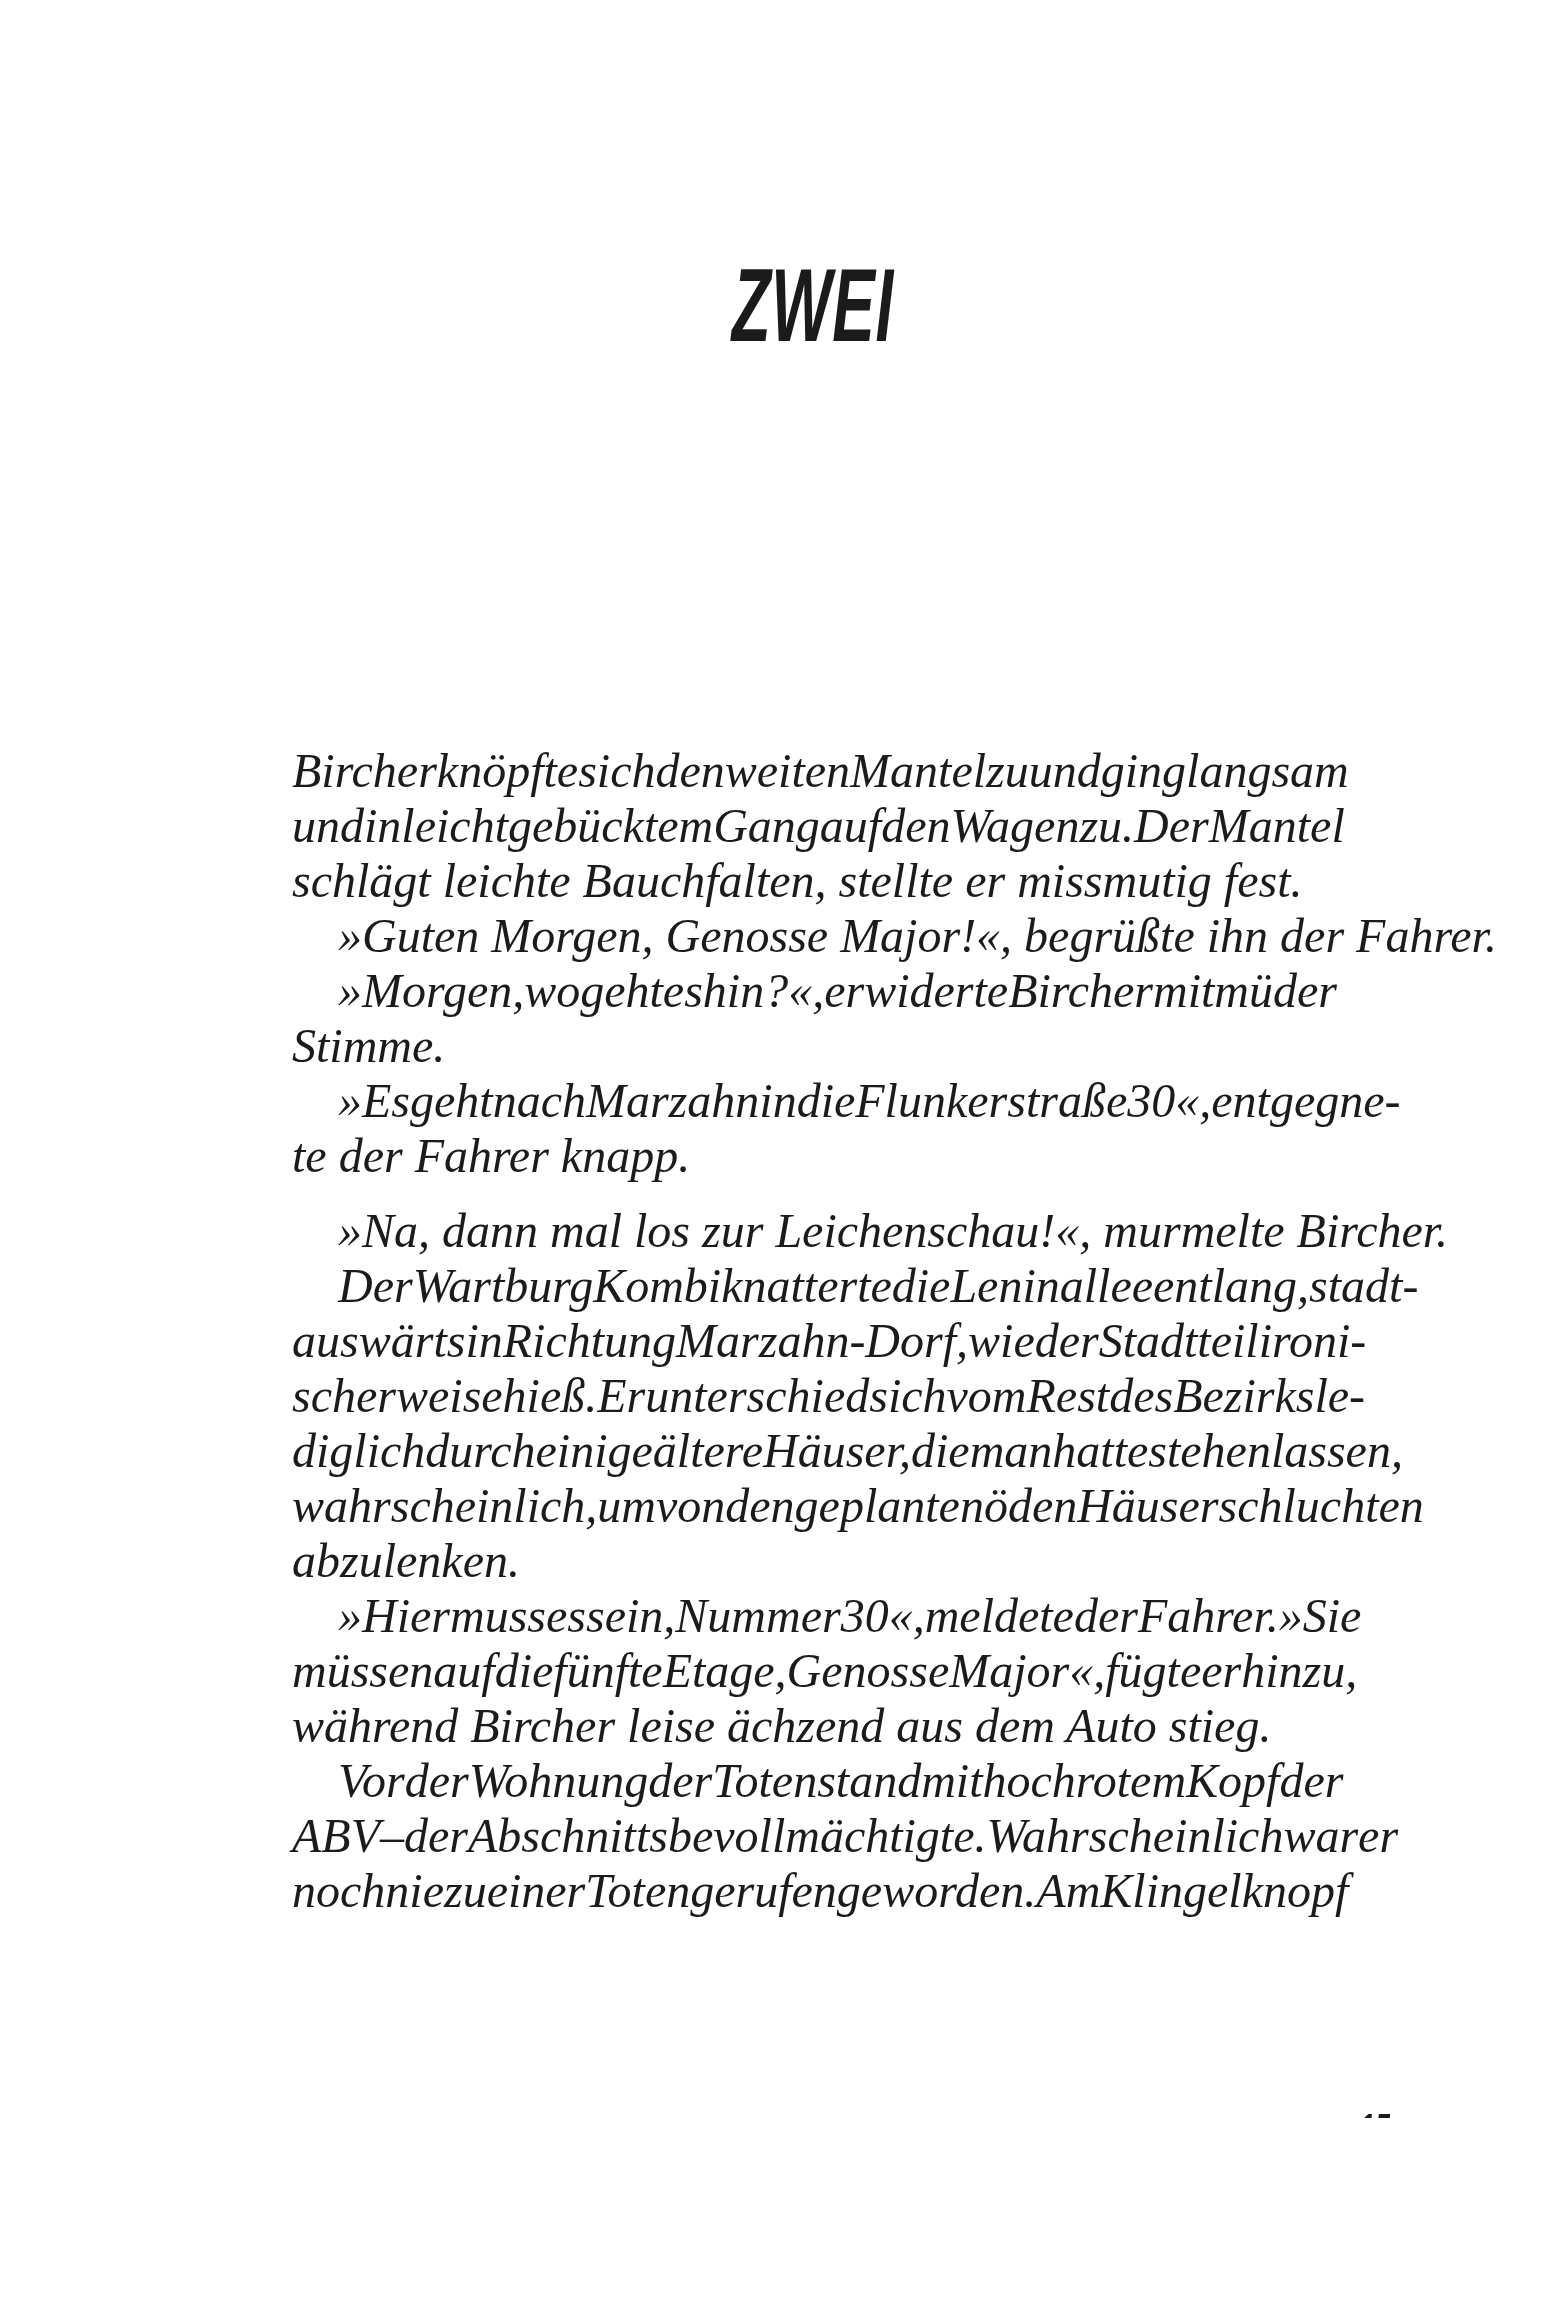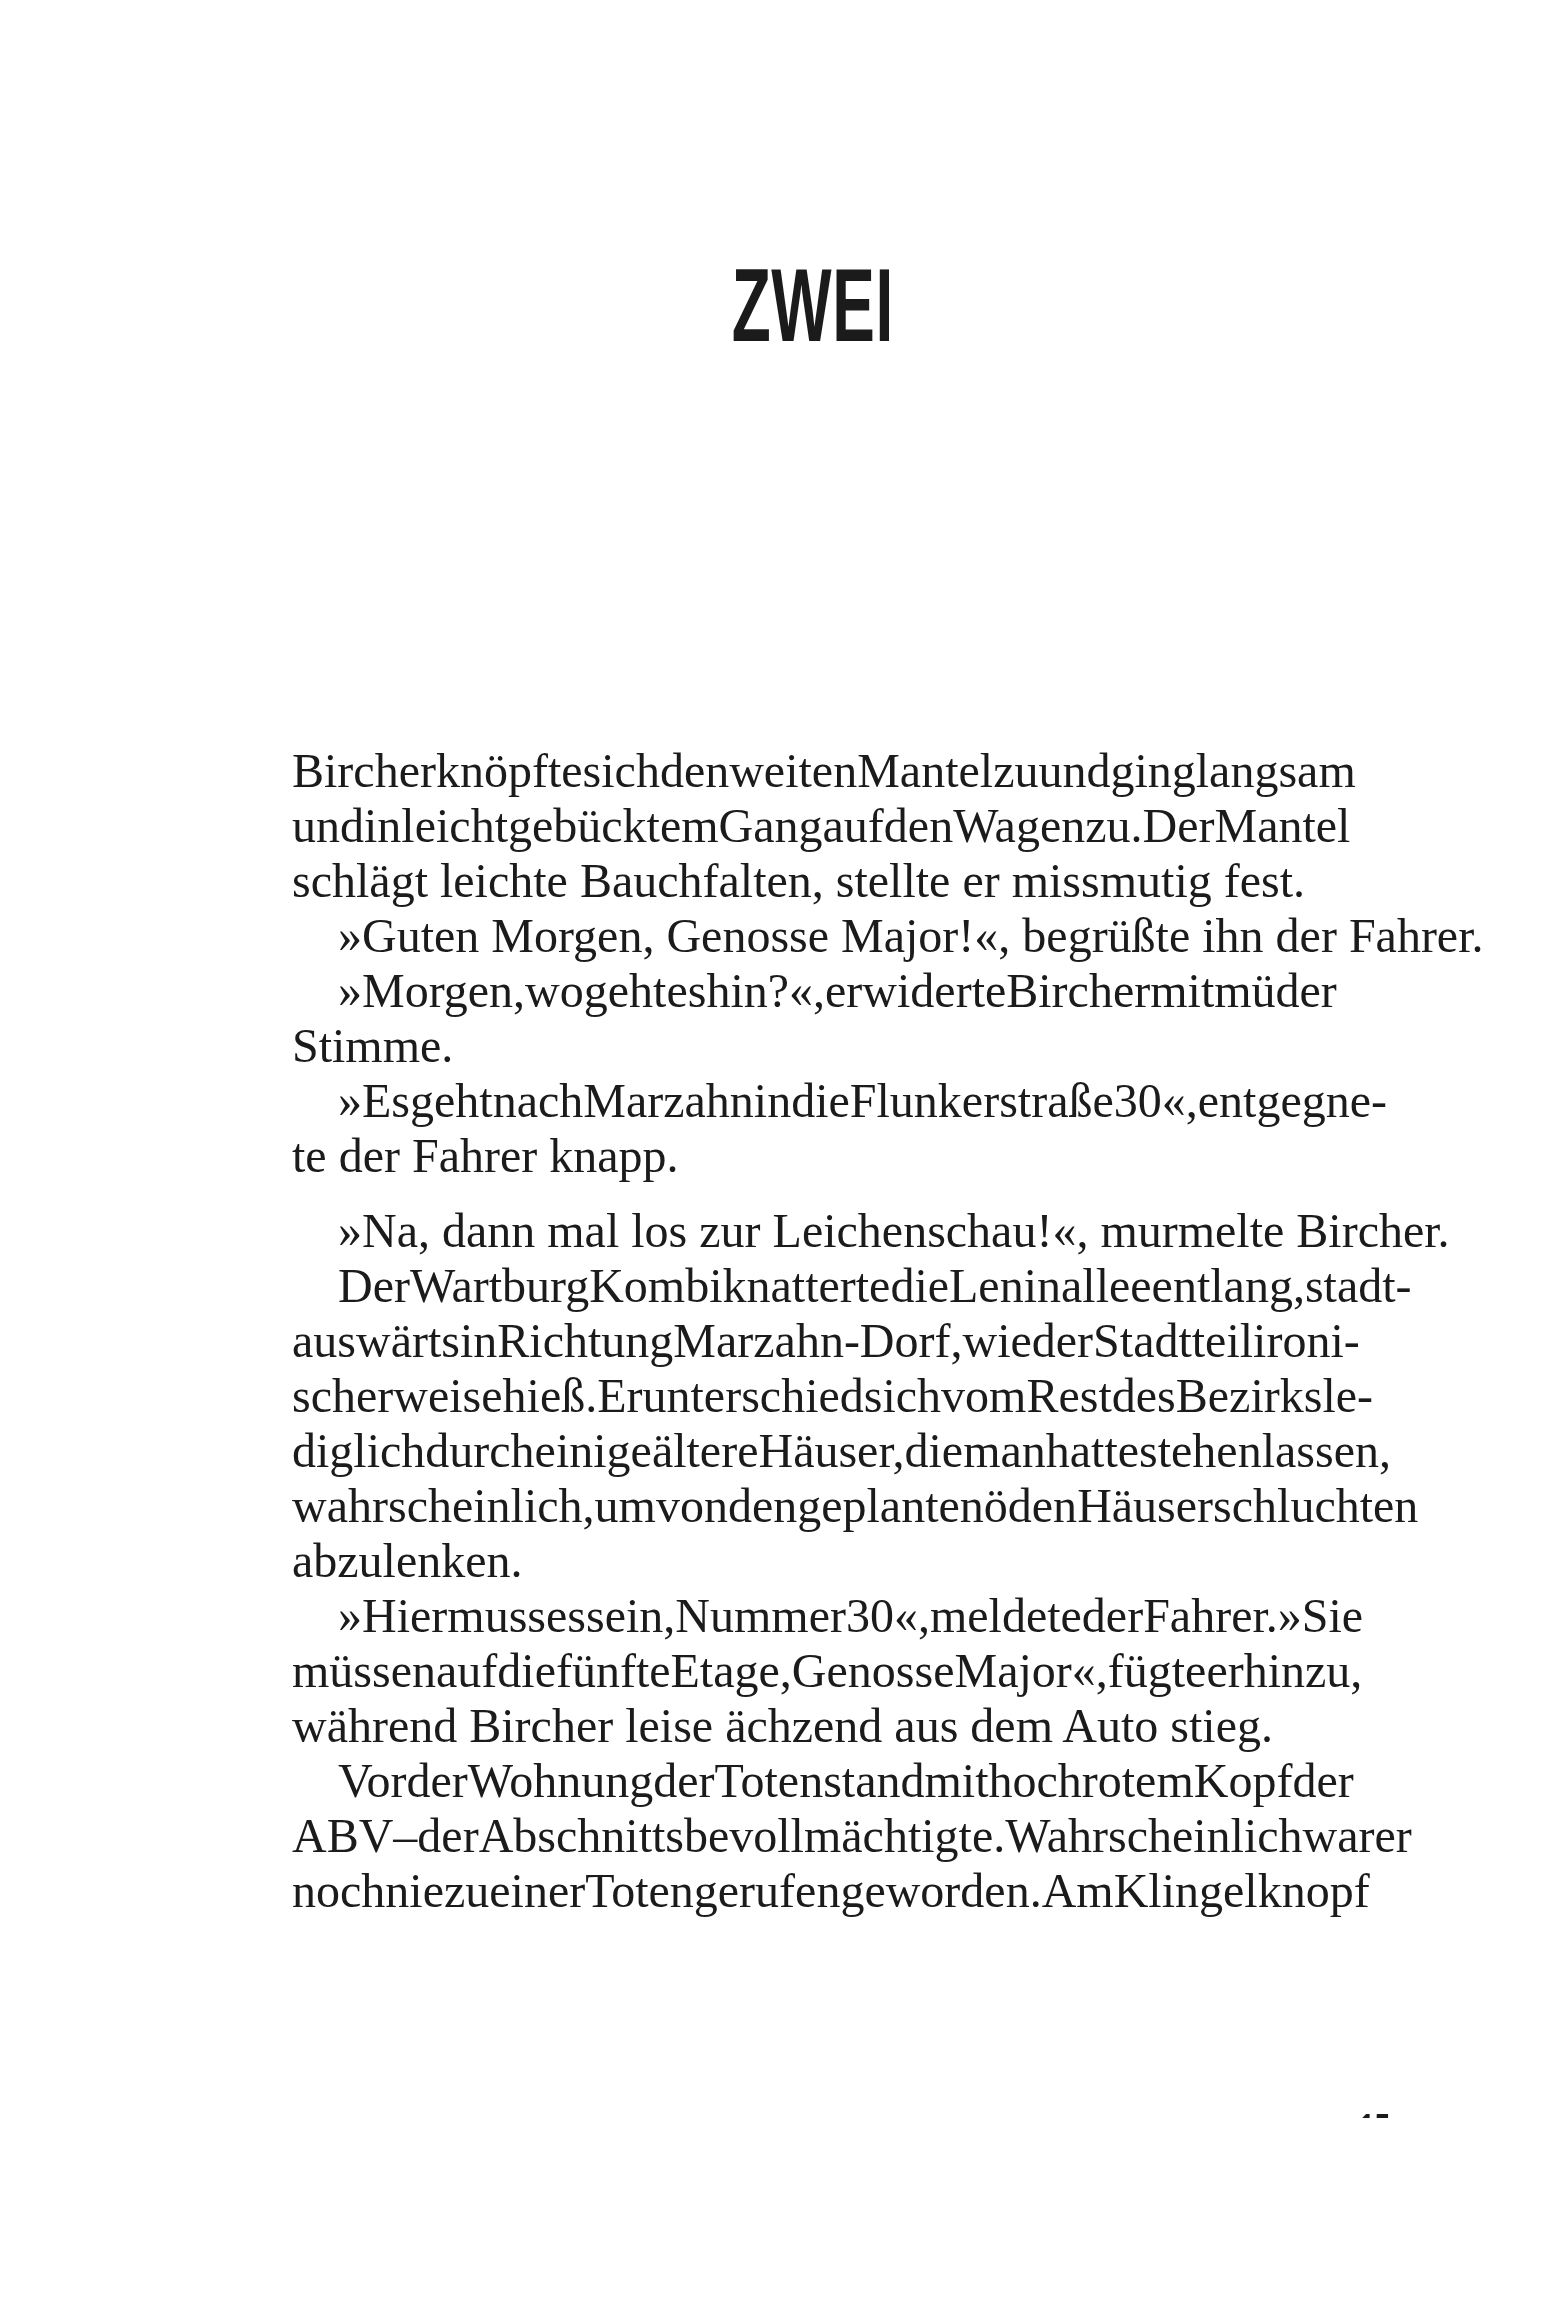--- a/index.html
+++ b/index.html
@@ -7,20 +7,21 @@
     padding: 0;
     background: #ffffff;
   }
   .page {
     position: relative;
     width: 1565px;
     height: 2118px;
     background: #ffffff;
     overflow: hidden;
     color: #1b1b1b;
+    font-style: italic;
   }
   
   .chapter-title {
     position: absolute;
     left: 292px;
     top: 257px;
     width: 1041px;
     height: 98px;
     line-height: 98px;
     text-align: center;

